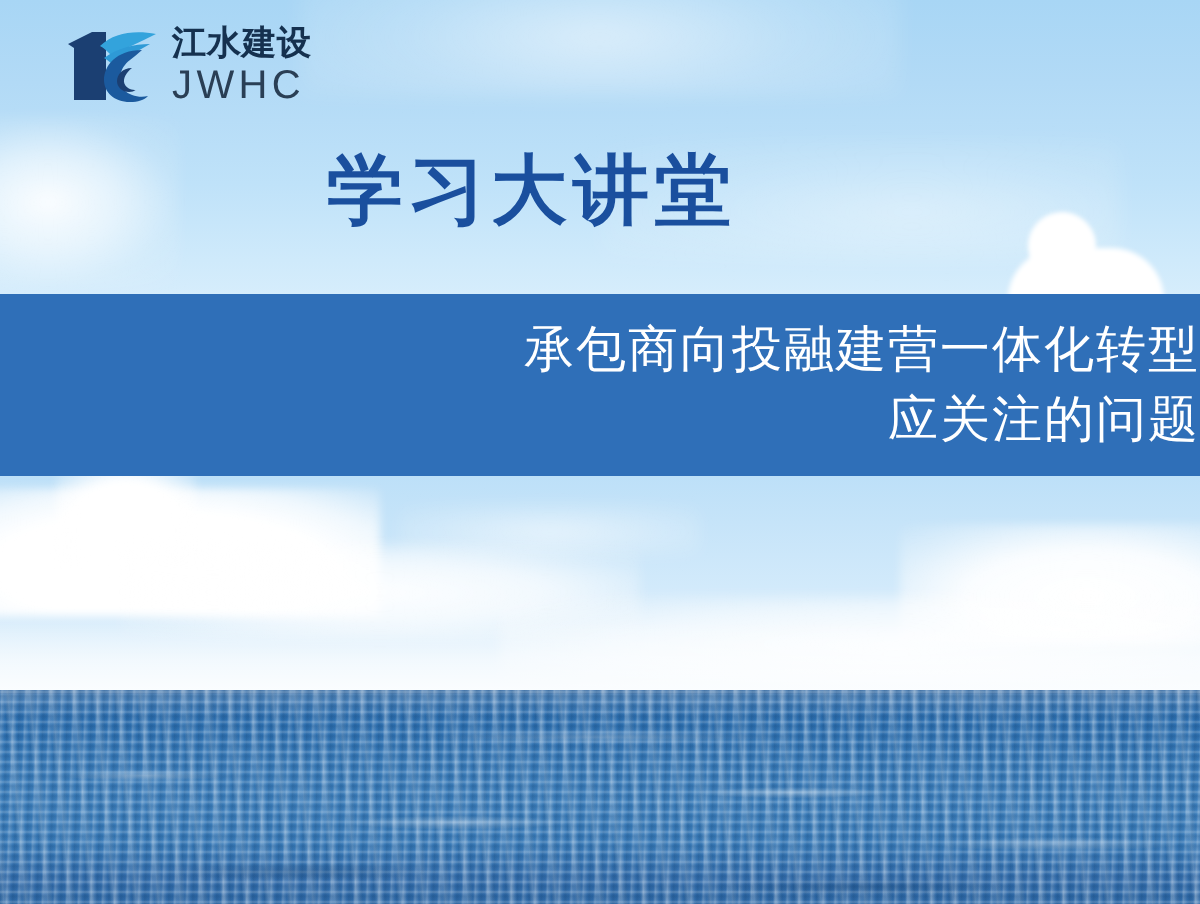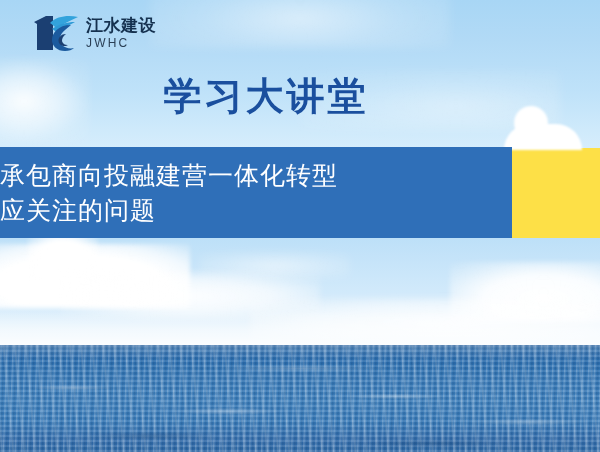--- a/index.html
+++ b/index.html
@@ -9,21 +9,21 @@
   }
   body {
     font-family: "Liberation Sans", sans-serif;
   }
 
   .slide {
     position: relative;
     width: 600px;
     height: 452px;
     overflow: hidden;
-    background: #fde047;
+    background: #fef9c3;
   }
 
   
   .sky-upper {
     position: absolute;
     left: 0; top: 0;
     width: 600px; height: 148px;
     background:
       linear-gradient(180deg,
         #a8d6f5 0%,
@@ -272,21 +272,21 @@
   .logo-cn {
     font-family: "Liberation Sans", sans-serif;
     font-size: 17px;
     font-weight: bold;
     color: #15314f;
     letter-spacing: 0.5px;
     white-space: nowrap;
   }
   .logo-en {
     font-family: "Liberation Sans", sans-serif;
-    font-size: 12px;
+    font-size: 20px;
     font-weight: normal;
     color: #2a3f55;
     letter-spacing: 2.2px;
     margin-top: 3px;
     white-space: nowrap;
   }
 
   
   .main-title {
     position: absolute;
@@ -299,26 +299,26 @@
     color: #1a4f9e;
     letter-spacing: 3px;
     line-height: 1.1;
     white-space: nowrap;
   }
 
   
   .banner {
     position: absolute;
     left: 0; top: 147px;
-    width: 512px;
+    width: 600px;
     height: 91px;
     background: #2f6fb8;
     display: flex;
     flex-direction: column;
-    align-items: flex-start;
+    align-items: flex-end;
     justify-content: center;
   }
   .banner-line {
     font-family: "Liberation Sans", sans-serif;
     font-size: 25px;
     font-weight: normal;
     color: #ffffff;
     letter-spacing: 1px;
     line-height: 1.38;
     white-space: nowrap;

